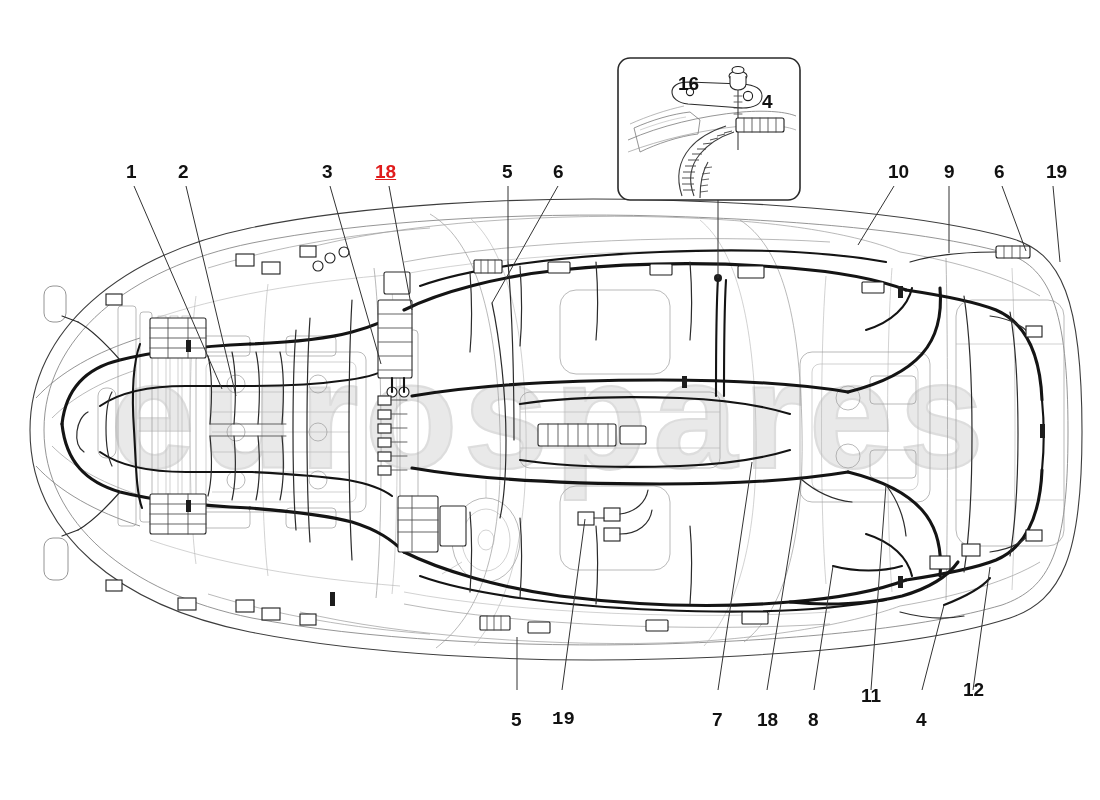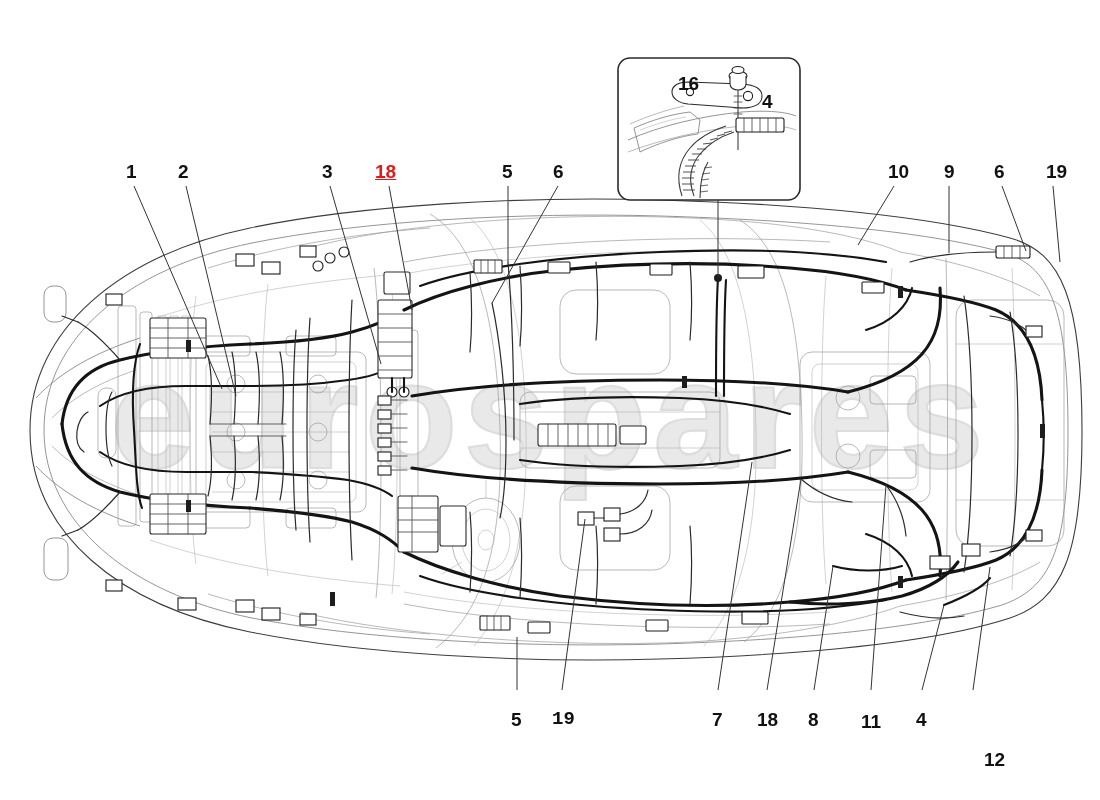--- a/index.html
+++ b/index.html
@@ -405,19 +405,19 @@
       <div class="callout" style="left: 553px; top: 162px;">6</div>
       <div class="callout" style="left: 888px; top: 162px;">10</div>
       <div class="callout" style="left: 944px; top: 162px;">9</div>
       <div class="callout" style="left: 994px; top: 162px;">6</div>
       <div class="callout" style="left: 1046px; top: 162px;">19</div>
       <div class="callout" style="left: 511px; top: 710px;">5</div>
       <div class="callout" style="left: 552px; top: 710px; font-family: Liberation Mono, monospace;">19</div>
       <div class="callout" style="left: 712px; top: 710px;">7</div>
       <div class="callout" style="left: 757px; top: 710px;">18</div>
       <div class="callout" style="left: 808px; top: 710px;">8</div>
-      <div class="callout" style="left: 861px; top: 712px;">11</div>
+      <div class="callout" style="left: 861px; top: 686px;">11</div>
       <div class="callout" style="left: 916px; top: 710px;">4</div>
-      <div class="callout" style="left: 963px; top: 750px; margin-left: 21px;">12</div>
+      <div class="callout" style="left: 963px; top: 680px;">12</div>
       <div class="callout" style="left: 630px; top: 74px; margin-left: 48px;">16</div>
       <div class="callout" style="left: 762px; top: 92px;">4</div>
     </div>
 </div>
 
 </body></html>

